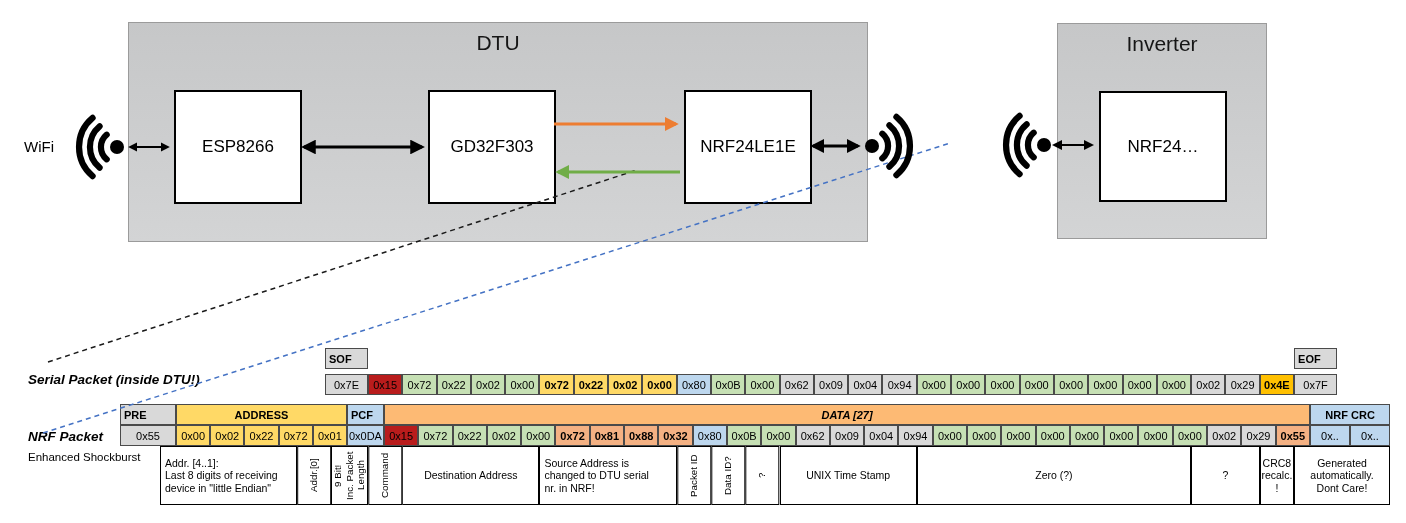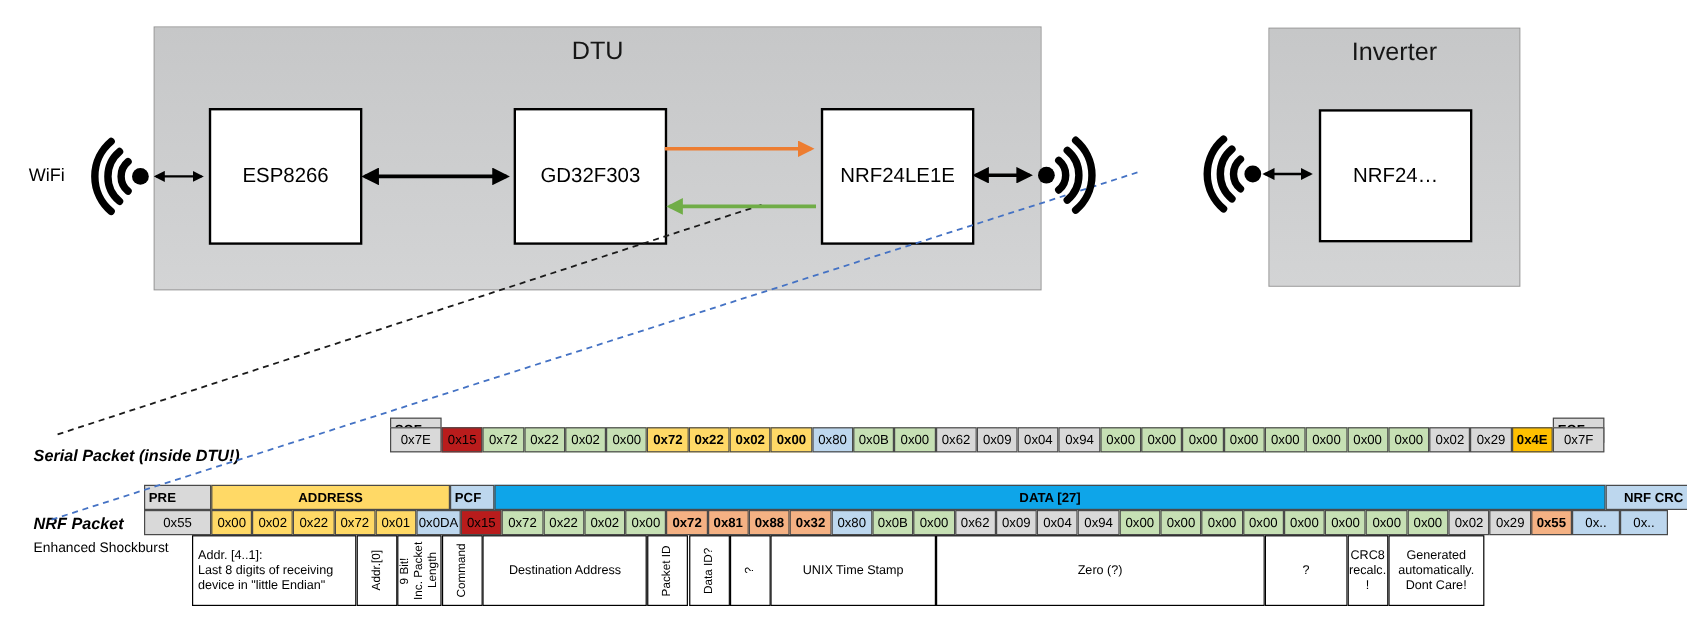--- a/index.html
+++ b/index.html
@@ -15,25 +15,25 @@
   .wifi-text{position:absolute;font-size:15px;}
   svg.overlay{position:absolute;left:0;top:0;pointer-events:none;z-index:6;}
   
   .row{position:absolute;display:flex;z-index:4;}
   .seg{display:flex;}
   .bcell,.hcell{box-sizing:border-box;height:21px;border:1px solid #4a4a4a;
         display:flex;align-items:center;justify-content:center;
         font-size:11px;background:#fff;flex:none;width:34.3px;}
   .addrseg .bcell{width:34.2px;}
   .w-sof{width:43px;} .w-pre{width:56px;} .w-pcf{width:37px;} .w-crc{width:40px;text-align:center;}
-  .w-addrh{width:199px;} .w-datah{width:926.1px;} .w-crch{width:80px;}
+  .w-addrh{width:171px;} .w-datah{width:926.1px;} .w-crch{width:80px;}
   .hcell{font-weight:600;justify-content:flex-start;padding-left:3px;}
   .hcell.ctr{justify-content:center;padding-left:0;}
   .bold{font-weight:700;}
-  .c-gray{background:#D9D9D9;} .c-band{background:#0ea5e9;}
+  .c-gray{background:#D9D9D9;} .c-band{background:#fdba74;font-style:italic;}
   .c-green{background:#C6E0B4;} .c-gdark{background:#b91c1c;}
   .c-yellow{background:#FFD966;} .c-amber{background:#FFC000;}
   .c-salmon{background:#F4B183;} .c-blue{background:#BDD7EE;}
   .pkt-label{position:absolute;font-weight:700;font-style:italic;font-size:13.5px;z-index:4;}
   .pkt-sublabel{position:absolute;font-size:11.5px;z-index:4;}
   
   #annrow{position:absolute;left:160px;top:446px;display:flex;z-index:4;}
   .acell{box-sizing:border-box;height:59px;border:1.2px solid #000;background:#fff;
          display:flex;align-items:center;justify-content:center;flex:none;
          font-size:10.5px;line-height:12.5px;text-align:center;white-space:pre-line;overflow:hidden;}
@@ -116,21 +116,21 @@
   <div class="pkt-label" style="left:28px;top:429px;">NRF Packet</div>
   <div class="pkt-sublabel" style="left:28px;top:451px;">Enhanced Shockburst</div>
 
   <div class="row" style="left:325px;top:348px;">
     <div class="hcell c-gray w-sof">SOF</div>
   </div>
   <div class="row" style="left:1294.1px;top:348px;">
     <div class="hcell c-gray w-sof">EOF</div>
   </div>
 
-  <div class="row" style="left:325px;top:356px;text-align:center;">
+  <div class="row" style="left:325px;top:374px;text-align:center;">
     <div class="bcell c-gray w-sof">0x7E</div>
     <div class="seg">
         <div class="bcell c-gdark">0x15</div>
         <div class="bcell c-green">0x72</div>
         <div class="bcell c-green">0x22</div>
         <div class="bcell c-green">0x02</div>
         <div class="bcell c-green">0x00</div>
         <div class="bcell c-yellow bold">0x72</div>
         <div class="bcell c-yellow bold">0x22</div>
         <div class="bcell c-yellow bold">0x02</div>
@@ -211,27 +211,30 @@
   <div id="annrow">
       <div class="acell left" style="width: 136.8px;">Addr. [4..1]:
 Last 8 digits of receiving
 device in "little Endian"</div>
       <div class="acell rot" style="width: 34.2px;">Addr.[0]</div>
       <div class="acell rot" style="width: 37px;">9 Bit!
 Inc. Packet
 Length</div>
       <div class="acell rot" style="width: 34.3px;">Command</div>
       <div class="acell" style="width: 137.2px;">Destination Address</div>
+      <div class="acell c-salmon left" style="width: 137.2px;">Source Address is
+changed to DTU serial
+nr. in NRF!</div>
       <div class="acell rot" style="width: 34.3px;">Packet ID</div>
       <div class="acell rot" style="width: 34.3px;">Data ID?</div>
       <div class="acell rot" style="width: 34.3px;">?</div>
       <div class="acell" style="width: 137.2px;">UNIX Time Stamp</div>
       <div class="acell" style="width: 274.4px;">Zero (?)</div>
       <div class="acell" style="width: 68.6px;">?</div>
       <div class="acell c-salmon" style="width: 34.3px;">CRC8
 recalc.
 !</div>
-      <div class="acell" style="width: 80px;">Generated
+      <div class="acell" style="width: 96px;">Generated
 automatically.
 Dont Care!</div>
     </div>
 
 </div>
 
 </body></html>

